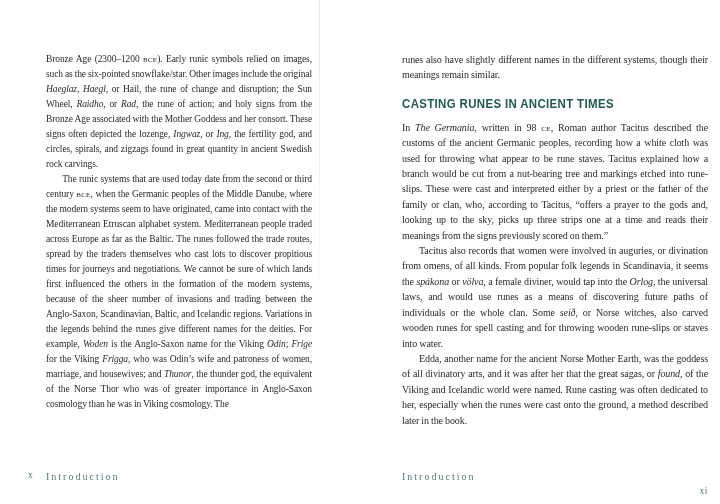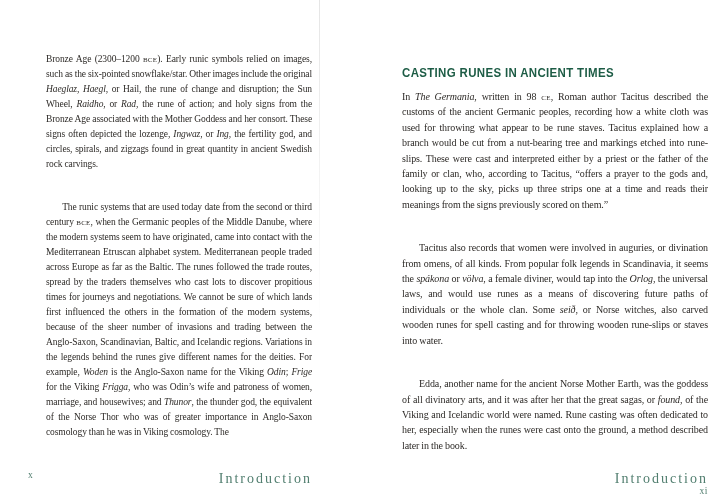--- a/index.html
+++ b/index.html
@@ -35,40 +35,40 @@
   .page-right { left: 402px; width: 306px; }
   .page-left .body-text p  { font-size: 9.5px;  line-height: 15px; }
   .page-right .body-text p { font-size: 10px;   line-height: 15.4px; }
   .body-text p {
     margin: 0;
     text-align: justify;
     letter-spacing: -0.1px;
     word-spacing: -0.3px;
     color: var(--body-text);
   }
-  .body-text p.indent { text-indent: 1.7em; margin-top: 28px; }
+  .body-text p.indent { text-indent: 1.7em; }
   .body-text em { font-style: italic; }
   .sc { font-variant: small-caps; letter-spacing: 0.2px; }
   h2.section-heading {
     margin: 13px 0 9px 0;
     font-family: "Liberation Sans", sans-serif;
     font-weight: 700;
     font-size: 13.5px;
     letter-spacing: 0.4px;
     color: var(--heading-green);
     white-space: nowrap;
     transform: scaleX(0.85);
     transform-origin: left center;
   }
   .running-head {
     position: absolute;
     top: 471px;
-    text-align: right;
+    text-align: left;
     font-family: "Liberation Serif", serif;
-    font-size: 14px;
+    font-size: 10px;
     letter-spacing: 2px;
     color: var(--footer-green);
   }
   .running-head.left  { left: 46px;  width: 266px; }
   .running-head.right { left: 402px; width: 306px; }
   .pagenum {
     position: absolute;
     top: 470px;
     font-family: "Liberation Serif", serif;
     font-size: 9.5px;
@@ -84,20 +84,23 @@
 <div class="gutter-shadow"></div>
 
 <div class="page page-left">
   <div class="body-text">
       <p>Bronze Age (2300–1200 <span class="sc">bce</span>). Early runic symbols relied on images, such as the six-pointed snowflake/star. Other images include the original <em>Haeglaz</em>, <em>Haegl</em>, or Hail, the rune of change and disruption; the Sun Wheel, <em>Raidho</em>, or <em>Rad</em>, the rune of action; and holy signs from the Bronze Age associated with the Mother Goddess and her consort. These signs often depicted the lozenge, <em>Ingwaz</em>, or <em>Ing</em>, the fertility god, and circles, spirals, and zigzags found in great quantity in ancient Swedish rock carvings.</p>
       <p class="indent">The runic systems that are used today date from the second or third century <span class="sc">bce</span>, when the Germanic peoples of the Middle Danube, where the modern systems seem to have originated, came into contact with the Mediterranean Etruscan alphabet system. Mediterranean people traded across Europe as far as the Baltic. The runes followed the trade routes, spread by the traders themselves who cast lots to discover propitious times for journeys and negotiations. We cannot be sure of which lands first influenced the others in the formation of the modern systems, because of the sheer number of invasions and trading between the Anglo-Saxon, Scandinavian, Baltic, and Icelandic regions. Variations in the legends behind the runes give different names for the deities. For example, <em>Woden</em> is the Anglo-Saxon name for the Viking <em>Odin</em>; <em>Frige</em> for the Viking <em>Frigga</em>, who was Odin’s wife and patroness of women, marriage, and housewives; and <em>Thunor</em>, the thunder god, the equivalent of the Norse Thor who was of greater importance in Anglo-Saxon cosmology than he was in Viking cosmology. The</p>
     </div>
 </div>
 
 <div class="page page-right">
+  <div class="body-text">
+      <p>runes also have slightly different names in the different systems, though their meanings remain similar.</p>
+    </div>
   <h2 class="section-heading">CASTING RUNES IN ANCIENT TIMES</h2>
   <div class="body-text">
       <p>In <em>The Germania</em>, written in 98 <span class="sc">ce</span>, Roman author Tacitus described the customs of the ancient Germanic peoples, recording how a white cloth was used for throwing what appear to be rune staves. Tacitus explained how a branch would be cut from a nut-bearing tree and markings etched into rune-slips. These were cast and interpreted either by a priest or the father of the family or clan, who, according to Tacitus, “offers a prayer to the gods and, looking up to the sky, picks up three strips one at a time and reads their meanings from the signs previously scored on them.”</p>
       <p class="indent">Tacitus also records that women were involved in auguries, or divination from omens, of all kinds. From popular folk legends in Scandinavia, it seems the <em>spákona</em> or <em>völva</em>, a female diviner, would tap into the <em>Orlog</em>, the universal laws, and would use runes as a means of discovering future paths of individuals or the whole clan. Some <em>seið</em>, or Norse witches, also carved wooden runes for spell casting and for throwing wooden rune-slips or staves into water.</p>
       <p class="indent">Edda, another name for the ancient Norse Mother Earth, was the goddess of all divinatory arts, and it was after her that the great sagas, or <em>found</em>, of the Viking and Icelandic world were named. Rune casting was often dedicated to her, especially when the runes were cast onto the ground, a method described later in the book.</p>
     </div>
 </div>
 
 <span class="pagenum left">x</span>
 <div class="running-head left">Introduction</div>

